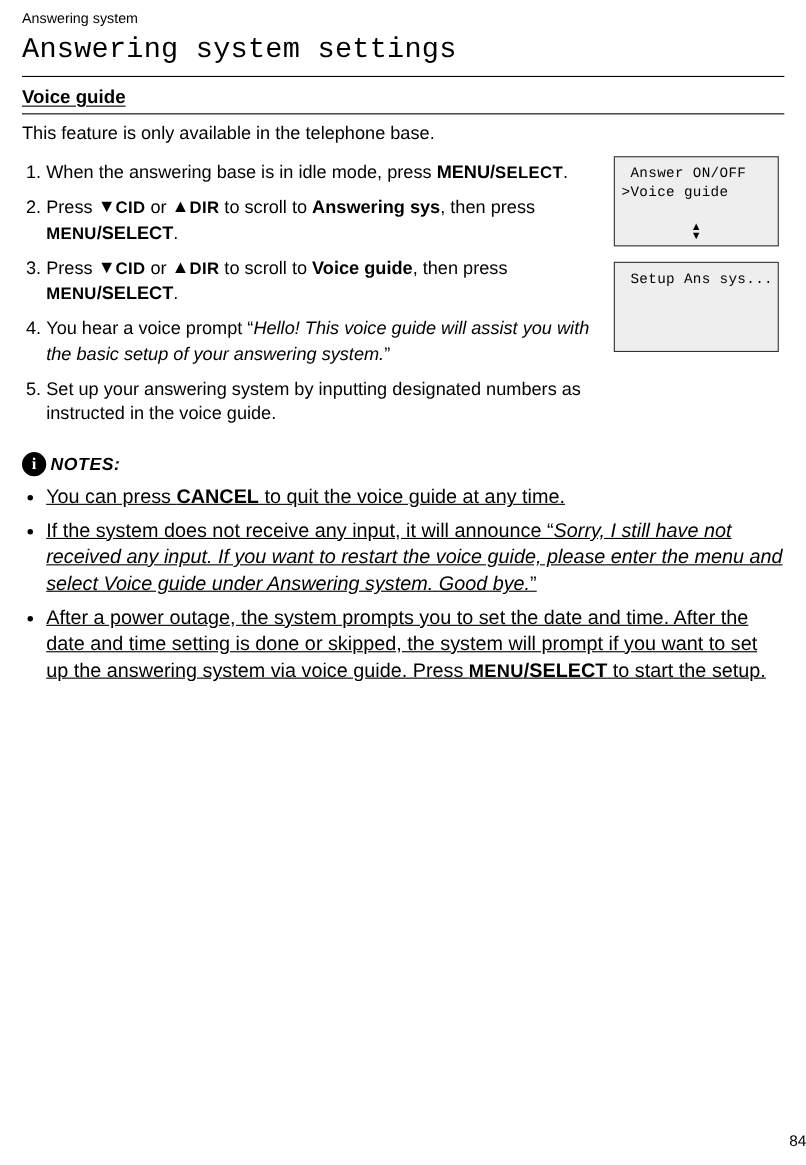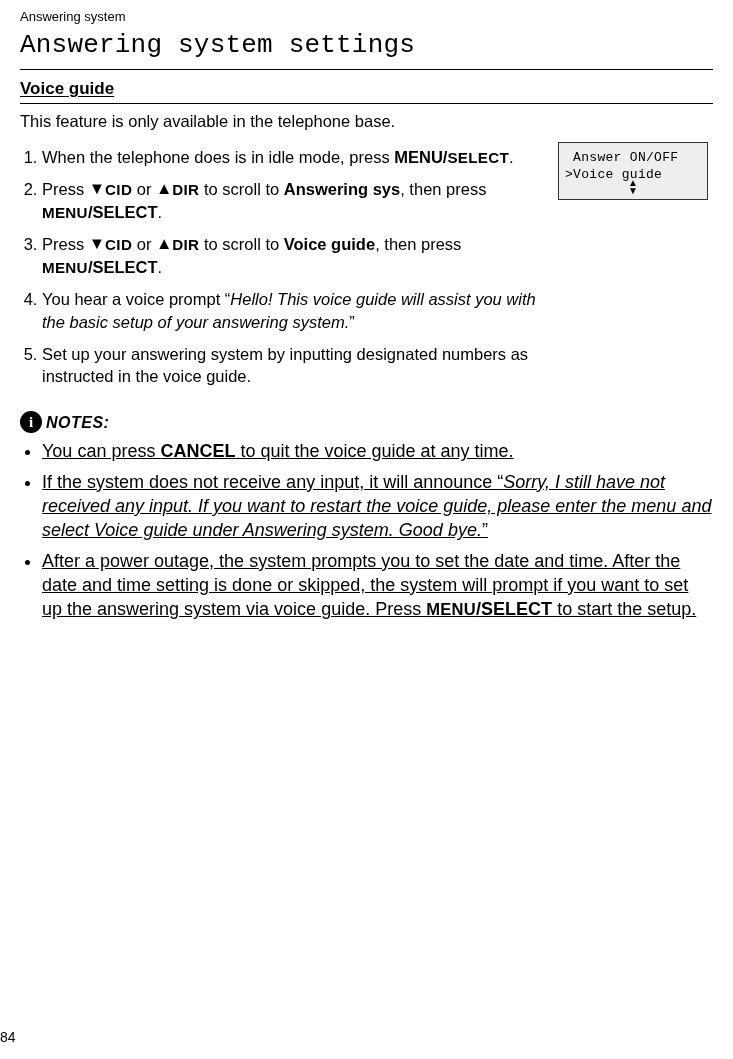--- a/index.html
+++ b/index.html
@@ -69,21 +69,21 @@
     ol.steps li {
       margin-bottom: 10px;
       padding-right: 4px;
     }
     .scaps { font-variant: small-caps; font-size: 0.92em; font-weight: bold; letter-spacing: 0.3px; }
     .tri { font-family: Arial, sans-serif; display: inline-block; transform: translateY(-1px); }
     .lcd {
       border: 1px solid #333;
       background: #eeeeee;
       width: 150px;
-      height: 58px;
+      height: 82px;
       font-family: "Courier New", monospace;
       font-size: 13px;
       padding: 6px 6px;
       margin-bottom: 14px;
       position: relative;
       letter-spacing: 0.3px;
     }
     .lcd .line { white-space: pre; }
     .lcd .arrows {
       position: absolute;
@@ -127,21 +127,21 @@
       padding-left: 22px;
       font-size: 18px;
       text-decoration: underline;
     }
     ul.notes li { margin-bottom: 6px; }
     .page-num {
       position: absolute;
       bottom: 12px;
       left: 0;
       right: 0;
-      text-align: left;
+      text-align: right;
       font-size: 14px;
     }
     b { font-weight: bold; }
     i { font-style: italic; }
   </style>
 </head>
 <body>
 
 <div class="page">
   <div class="breadcrumb">Answering system</div>
@@ -150,40 +150,43 @@
 
   <div class="subheading underline">Voice guide</div>
   <hr class="rule">
 
   <p class="body-text">This feature is only available in the telephone base.</p>
 
   <div class="columns">
     <div class="left-col">
       <ol class="steps">
         <li>
-          <span>When the telephone does is in idle mode, press </span><b>MENU/</b><b><span class="scaps">SELECT</span></b><span>.</span>
+          <span>When the answering base is in idle mode, press </span><b>MENU/</b><b><span class="scaps">SELECT</span></b><span>.</span>
         </li>
         <li>
           <span>Press </span><span class="tri">▼</span><b><span class="scaps">CID</span></b><span> or </span><span class="tri">▲</span><b><span class="scaps">DIR</span></b><span> to scroll to </span><b>Answering sys</b><span>, then press </span><b><span class="scaps">MENU</span></b><b>/SELECT</b><span>.</span>
         </li>
         <li>
           <span>Press </span><span class="tri">▼</span><b><span class="scaps">CID</span></b><span> or </span><span class="tri">▲</span><b><span class="scaps">DIR</span></b><span> to scroll to </span><b>Voice guide</b><span>, then press </span><b><span class="scaps">MENU</span></b><b>/SELECT</b><span>.</span>
         </li>
         <li>
           <span>You hear a voice prompt “</span><i>Hello! This voice guide will assist you with the basic setup of your answering system.</i><span>”</span>
         </li>
         <li>Set up your answering system by inputting designated numbers as instructed in the voice guide.</li>
       </ol>
     </div>
 
     <div class="right-col">
       <div class="lcd">
         <div class="line"> Answer ON/OFF</div>
         <div class="line">&gt;Voice guide</div>
         <div class="arrows">▲<br>▼</div>
+      </div>
+      <div class="lcd">
+        <div class="line"> Setup Ans sys...</div>
       </div>
     </div>
   </div>
 
   <div class="notes-header">
     <div class="info-icon">i</div>
     <span class="notes-label">NOTES:</span>
   </div>
 
   <ul class="notes">

